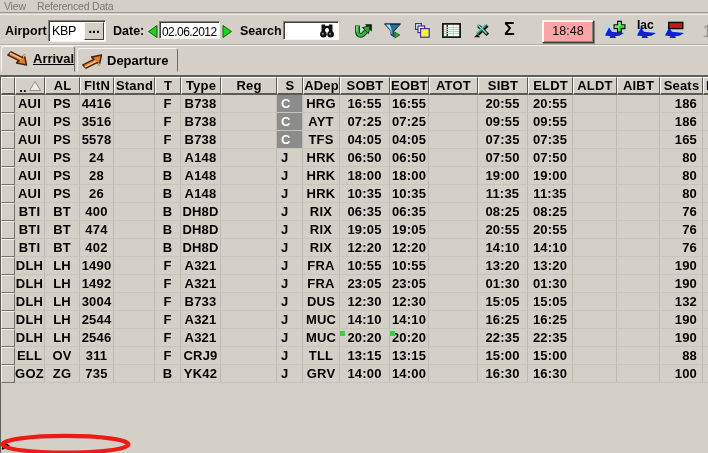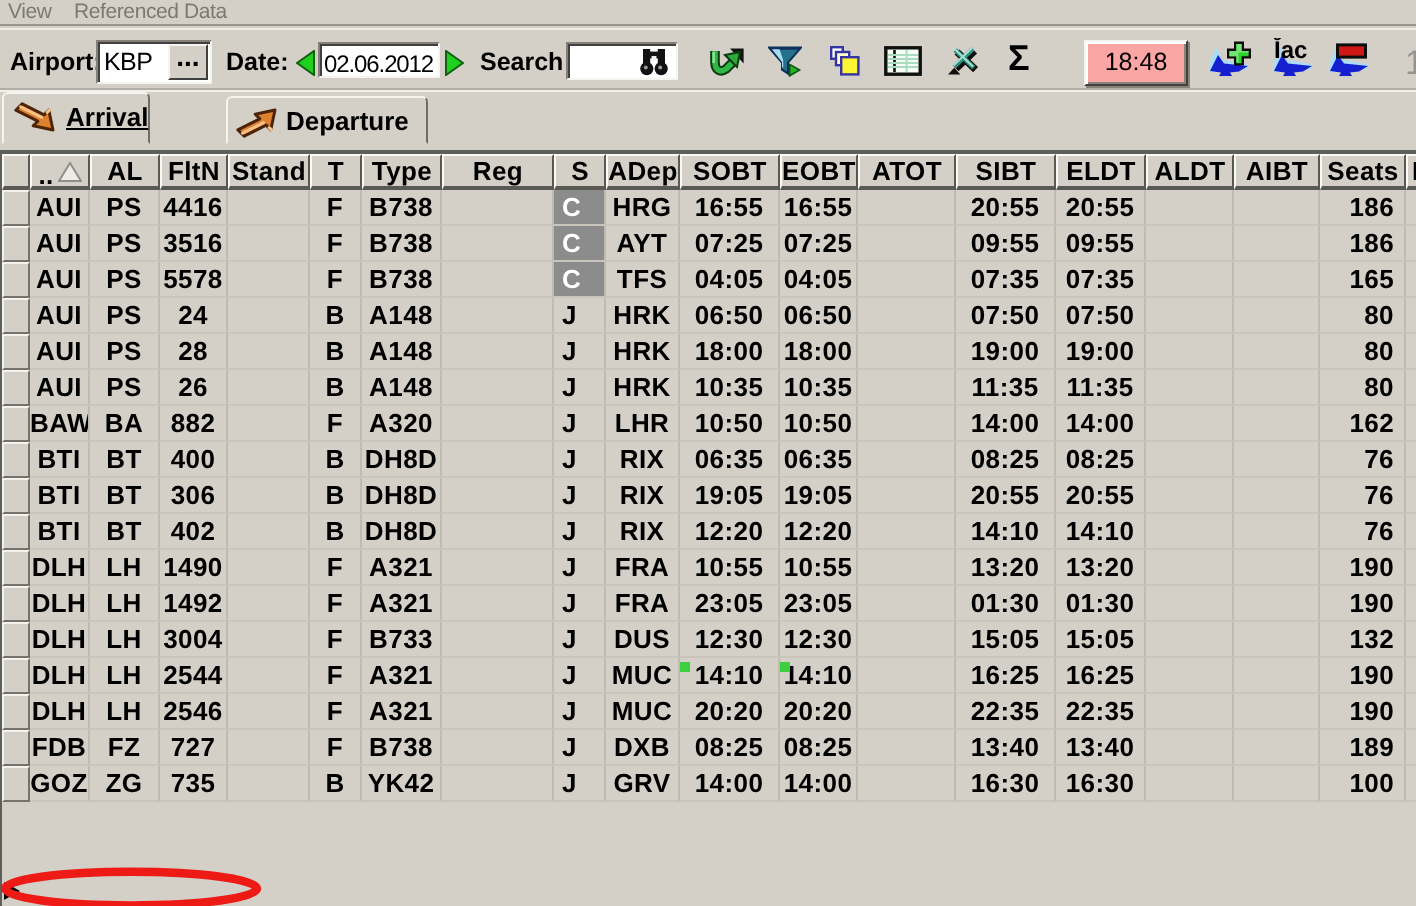--- a/index.html
+++ b/index.html
@@ -29,21 +29,21 @@
   box-shadow: inset 1px 1px 0 #fff, inset -1px -1px 0 #87837b, 1px 1px 0 #87837b;
   font-size:12.5px; text-align:center; line-height:21px; }
 .ico { position:absolute; }
 #gray1 { position:absolute; left:702.5px; top:22px; color:#96948e; font-size:17px; }
 
 
 .tab { position:absolute; background:#d4d0c8;
   border:1px solid; border-color:#f6f4ef #706c64 #d4d0c8 #f6f4ef;
   border-radius:3px 3px 0 0; font-weight:bold; font-size:13px; }
 #tab1 { left:1px; top:46px; width:74px; height:26px; }
-#tab2 { left:77px; top:48px; width:101px; height:24px;margin-left:36px; }
+#tab2 { left:77px; top:48px; width:101px; height:24px; }
 .tab span { position:absolute; }
 #gridtop { position:absolute; left:0; top:75px; width:708px; height:2px; background:#5e5e5a; }
 #gridleft { position:absolute; left:0; top:75px; width:1px; height:378px; background:#5e5e5a; }
 table { position:absolute; left:1px; top:77px; border-collapse:separate; border-spacing:0;
   table-layout:fixed; width:708px; font-weight:bold; font-size:13px; letter-spacing:0.2px; }
 th { height:18px; background:#d4d0c8; font-weight:bold; font-size:13px; text-align:center;
   border-top:1px solid #fbfaf7; border-left:1px solid #fbfaf7;
   border-right:1px solid #5a5a55; border-bottom:2px solid #5a5a55;
   overflow:hidden; white-space:nowrap; position:relative; }
 th.cut { text-align:left; padding-left:2px; }
@@ -351,41 +351,20 @@
         <td></td>
         <td>11:35</td>
         <td>11:35</td>
         <td></td>
         <td></td>
         <td class="seats">80</td>
         <td></td>
       </tr>
 <tr>
         <td class="rh"></td>
-        <td>BAW</td>
-        <td>BA</td>
-        <td>882</td>
-        <td></td>
-        <td>F</td>
-        <td>A320</td>
-        <td></td>
-        <td class="sJ">J</td>
-        <td>LHR</td>
-        <td>10:50</td>
-        <td>10:50</td>
-        <td></td>
-        <td>14:00</td>
-        <td>14:00</td>
-        <td></td>
-        <td></td>
-        <td class="seats">162</td>
-        <td></td>
-      </tr>
-<tr>
-        <td class="rh"></td>
         <td>BTI</td>
         <td>BT</td>
         <td>400</td>
         <td></td>
         <td>B</td>
         <td>DH8D</td>
         <td></td>
         <td class="sJ">J</td>
         <td>RIX</td>
         <td>06:35</td>
@@ -395,21 +374,21 @@
         <td>08:25</td>
         <td></td>
         <td></td>
         <td class="seats">76</td>
         <td></td>
       </tr>
 <tr>
         <td class="rh"></td>
         <td>BTI</td>
         <td>BT</td>
-        <td>306</td>
+        <td>474</td>
         <td></td>
         <td>B</td>
         <td>DH8D</td>
         <td></td>
         <td class="sJ">J</td>
         <td>RIX</td>
         <td>19:05</td>
         <td>19:05</td>
         <td></td>
         <td>20:55</td>
@@ -540,37 +519,37 @@
         <td></td>
         <td>22:35</td>
         <td>22:35</td>
         <td></td>
         <td></td>
         <td class="seats">190</td>
         <td></td>
       </tr>
 <tr>
         <td class="rh"></td>
-        <td>FDB</td>
-        <td>FZ</td>
-        <td>727</td>
-        <td></td>
-        <td>F</td>
-        <td>B738</td>
-        <td></td>
-        <td class="sJ">J</td>
-        <td>DXB</td>
-        <td>08:25</td>
-        <td>08:25</td>
-        <td></td>
-        <td>13:40</td>
-        <td>13:40</td>
-        <td></td>
-        <td></td>
-        <td class="seats">189</td>
+        <td>ELL</td>
+        <td>OV</td>
+        <td>311</td>
+        <td></td>
+        <td>F</td>
+        <td>CRJ9</td>
+        <td></td>
+        <td class="sJ">J</td>
+        <td>TLL</td>
+        <td>13:15</td>
+        <td>13:15</td>
+        <td></td>
+        <td>15:00</td>
+        <td>15:00</td>
+        <td></td>
+        <td></td>
+        <td class="seats">88</td>
         <td></td>
       </tr>
 <tr>
         <td class="rh"></td>
         <td>GOZ</td>
         <td>ZG</td>
         <td>735</td>
         <td></td>
         <td>B</td>
         <td>YK42</td>

